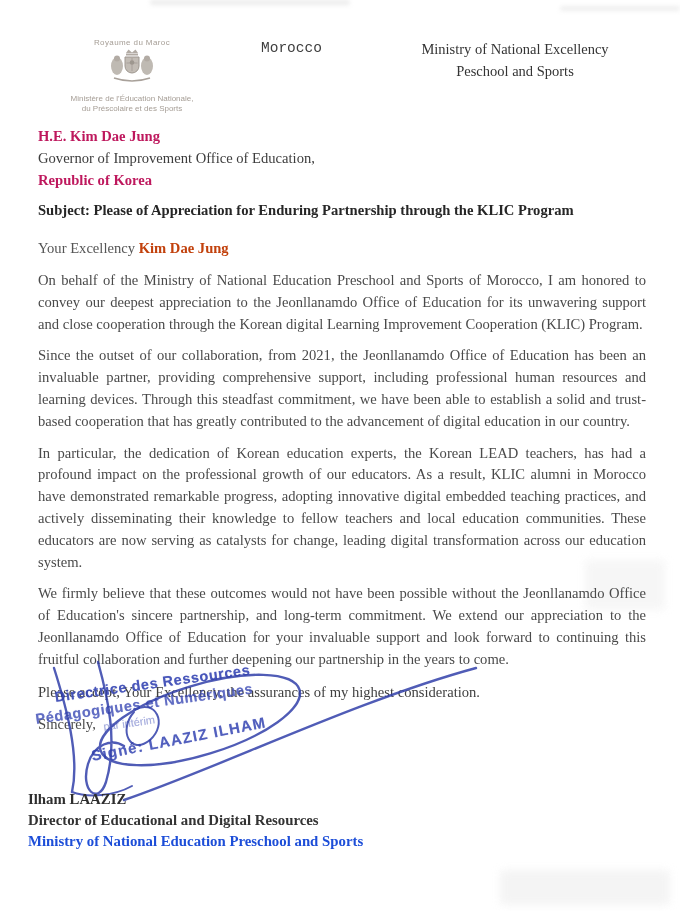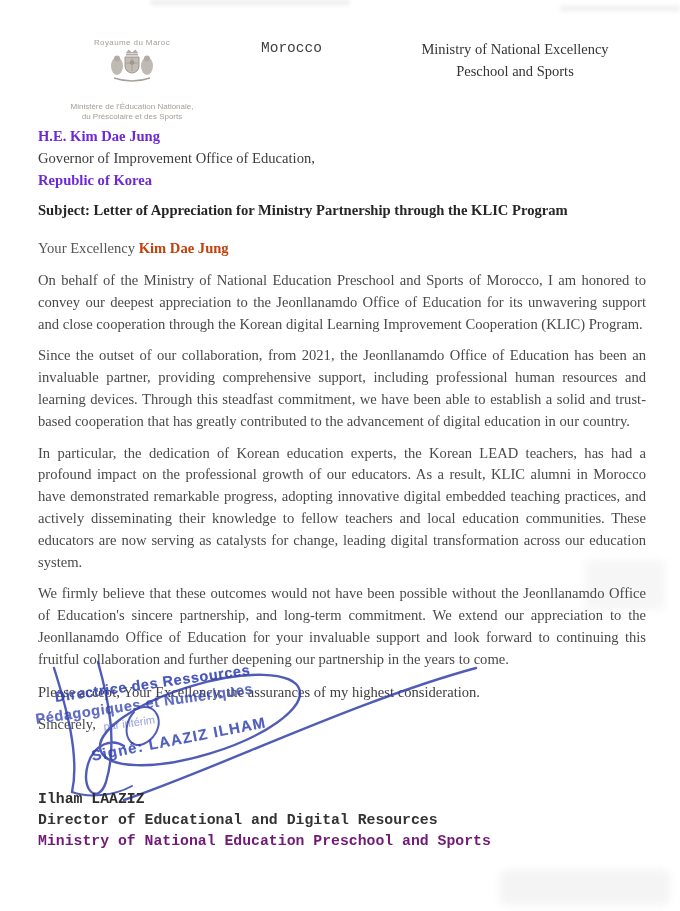--- a/index.html
+++ b/index.html
@@ -12,30 +12,30 @@
   .a1{left:150px;top:0;width:200px;height:5px;}
   .a2{left:560px;top:6px;width:120px;height:5px;background:#efefef;}
   .a3{left:585px;top:560px;width:80px;height:50px;background:#f4f4f4;filter:blur(4px);opacity:.8;}
   .a4{left:500px;top:870px;width:170px;height:35px;background:#f3f3f3;filter:blur(4px);opacity:.9;}
 
   
   .lh-left{position:absolute;left:42px;top:38px;width:180px;text-align:center;
     font-family:"Liberation Sans", sans-serif;color:#a59d95;}
   .lh-kingdom{font-size:8px;letter-spacing:.4px;}
   .lh-emblem{margin:1px auto 0;width:52px;height:36px;}
-  .lh-fr{font-size:8px;line-height:10px;margin-top:18px;}
+  .lh-fr{font-size:8px;line-height:10px;margin-top:10px;}
   .lh-country{position:absolute;left:261px;top:40px;font-size:14.5px;color:#3e3e3e;font-family:Liberation Mono, monospace;}
   .lh-right{position:absolute;left:393px;top:38px;width:244px;text-align:center;
     font-size:14.5px;line-height:22px;color:#343434;}
 
   
   .col{position:absolute;left:38px;top:126px;width:608px;font-size:14.6px;line-height:21.8px;}
   .col p{margin:0;}
   .recipient p{color:#3c3c3c;}
-  .recipient .r1, .recipient .r3{color:#6d28d9;font-weight:bold;font-weight:600;}
+  .recipient .r1, .recipient .r3{color:#be185d;font-weight:bold;font-weight:600;}
   .subject{font-weight:bold;color:#262626;margin:9px 0 0 !important;}
   .salutation{margin-top:16px !important;color:#555;}
   .salutation b{color:#c2410c;}
   .para{text-align:justify;color:#4a4a4a;margin-top:10px !important;}
   .closing{margin-top:11px !important;color:#404040;}
   .signoff{margin-top:11px !important;color:#4a4a4a;}
 
   
   .stamp-wrap{position:absolute;left:28px;top:648px;width:470px;height:165px;pointer-events:none;}
   .stamp-text{
@@ -43,24 +43,24 @@
     font-family:"Liberation Sans", sans-serif;font-weight:bold;color:#3a49b5;
     text-shadow:0 0 .7px rgba(58,73,181,.55);white-space:nowrap;
   }
   .stamp-text .s1{font-size:14.5px;letter-spacing:.6px;margin-left:22px;opacity:.92;}
   .stamp-text .s2{font-size:14.5px;letter-spacing:.6px;margin-top:3px;opacity:.8;}
   .stamp-text .s3{font-size:11px;font-weight:normal;margin:3px 0 0 66px;opacity:.45;}
   .stamp-text .s4{font-size:15px;letter-spacing:1.2px;margin:8px 0 0 50px;transform:rotate(-3deg);opacity:.88;}
   .scrawl{position:absolute;left:0;top:0;}
 
   
-  .signatory{position:absolute;left:38px;top:789px;font-size:14.8px;line-height:21px;font-family:Liberation Mono, monospace;}
+  .signatory{position:absolute;left:28px;top:789px;font-size:14.8px;line-height:21px;}
   .signatory .n{font-weight:bold;color:#2e2e2e;}
   .signatory .t{font-weight:bold;color:#333;}
-  .signatory .o{font-weight:bold;color:#701a75;}
+  .signatory .o{font-weight:bold;color:#1d4ed8;}
 </style>
 </head>
 <body>
 
 <div class="page">
 
   <div class="artifact a1"></div>
   <div class="artifact a2"></div>
   <div class="artifact a3"></div>
   <div class="artifact a4"></div>
@@ -100,21 +100,21 @@
     <div>Peschool and Sports</div>
   </div>
 
   <div class="col">
     <div class="recipient">
       <p class="r1">H.E. Kim Dae Jung</p>
       <p class="r2">Governor of Improvement Office of Education,</p>
       <p class="r3">Republic of Korea</p>
     </div>
 
-    <p class="subject">Subject: Letter of Appreciation for Ministry Partnership through the KLIC Program</p>
+    <p class="subject">Subject: Please of Appreciation for Enduring Partnership through the KLIC Program</p>
 
     <p class="salutation"><span>Your Excellency </span><b>Kim Dae Jung</b></p>
 
     <p class="para">On behalf of the Ministry of National Education Preschool and Sports of Morocco, I am honored to convey our deepest appreciation to the Jeonllanamdo Office of Education for its unwavering support and close cooperation through the Korean digital Learning Improvement Cooperation (KLIC) Program.</p>
     <p class="para">Since the outset of our collaboration, from 2021, the Jeonllanamdo Office of Education has been an invaluable partner, providing comprehensive support, including professional human resources and learning devices. Through this steadfast commitment, we have been able to establish a solid and trust-based cooperation that has greatly contributed to the advancement of digital education in our country.</p>
     <p class="para">In particular, the dedication of Korean education experts, the Korean LEAD teachers, has had a profound impact on the professional growth of our educators. As a result, KLIC alumni in Morocco have demonstrated remarkable progress, adopting innovative digital embedded teaching practices, and actively disseminating their knowledge to fellow teachers and local education communities. These educators are now serving as catalysts for change, leading digital transformation across our education system.</p>
     <p class="para">We firmly believe that these outcomes would not have been possible without the Jeonllanamdo Office of Education's sincere partnership, and long-term commitment. We extend our appreciation to the Jeonllanamdo Office of Education for your invaluable support and look forward to continuing this fruitful collaboration and further deepening our partnership in the years to come.</p>
 
     <p class="closing">Please accept, Your Excellency, the assurances of my highest consideration.</p>
     <p class="signoff">Sincerely,</p>

